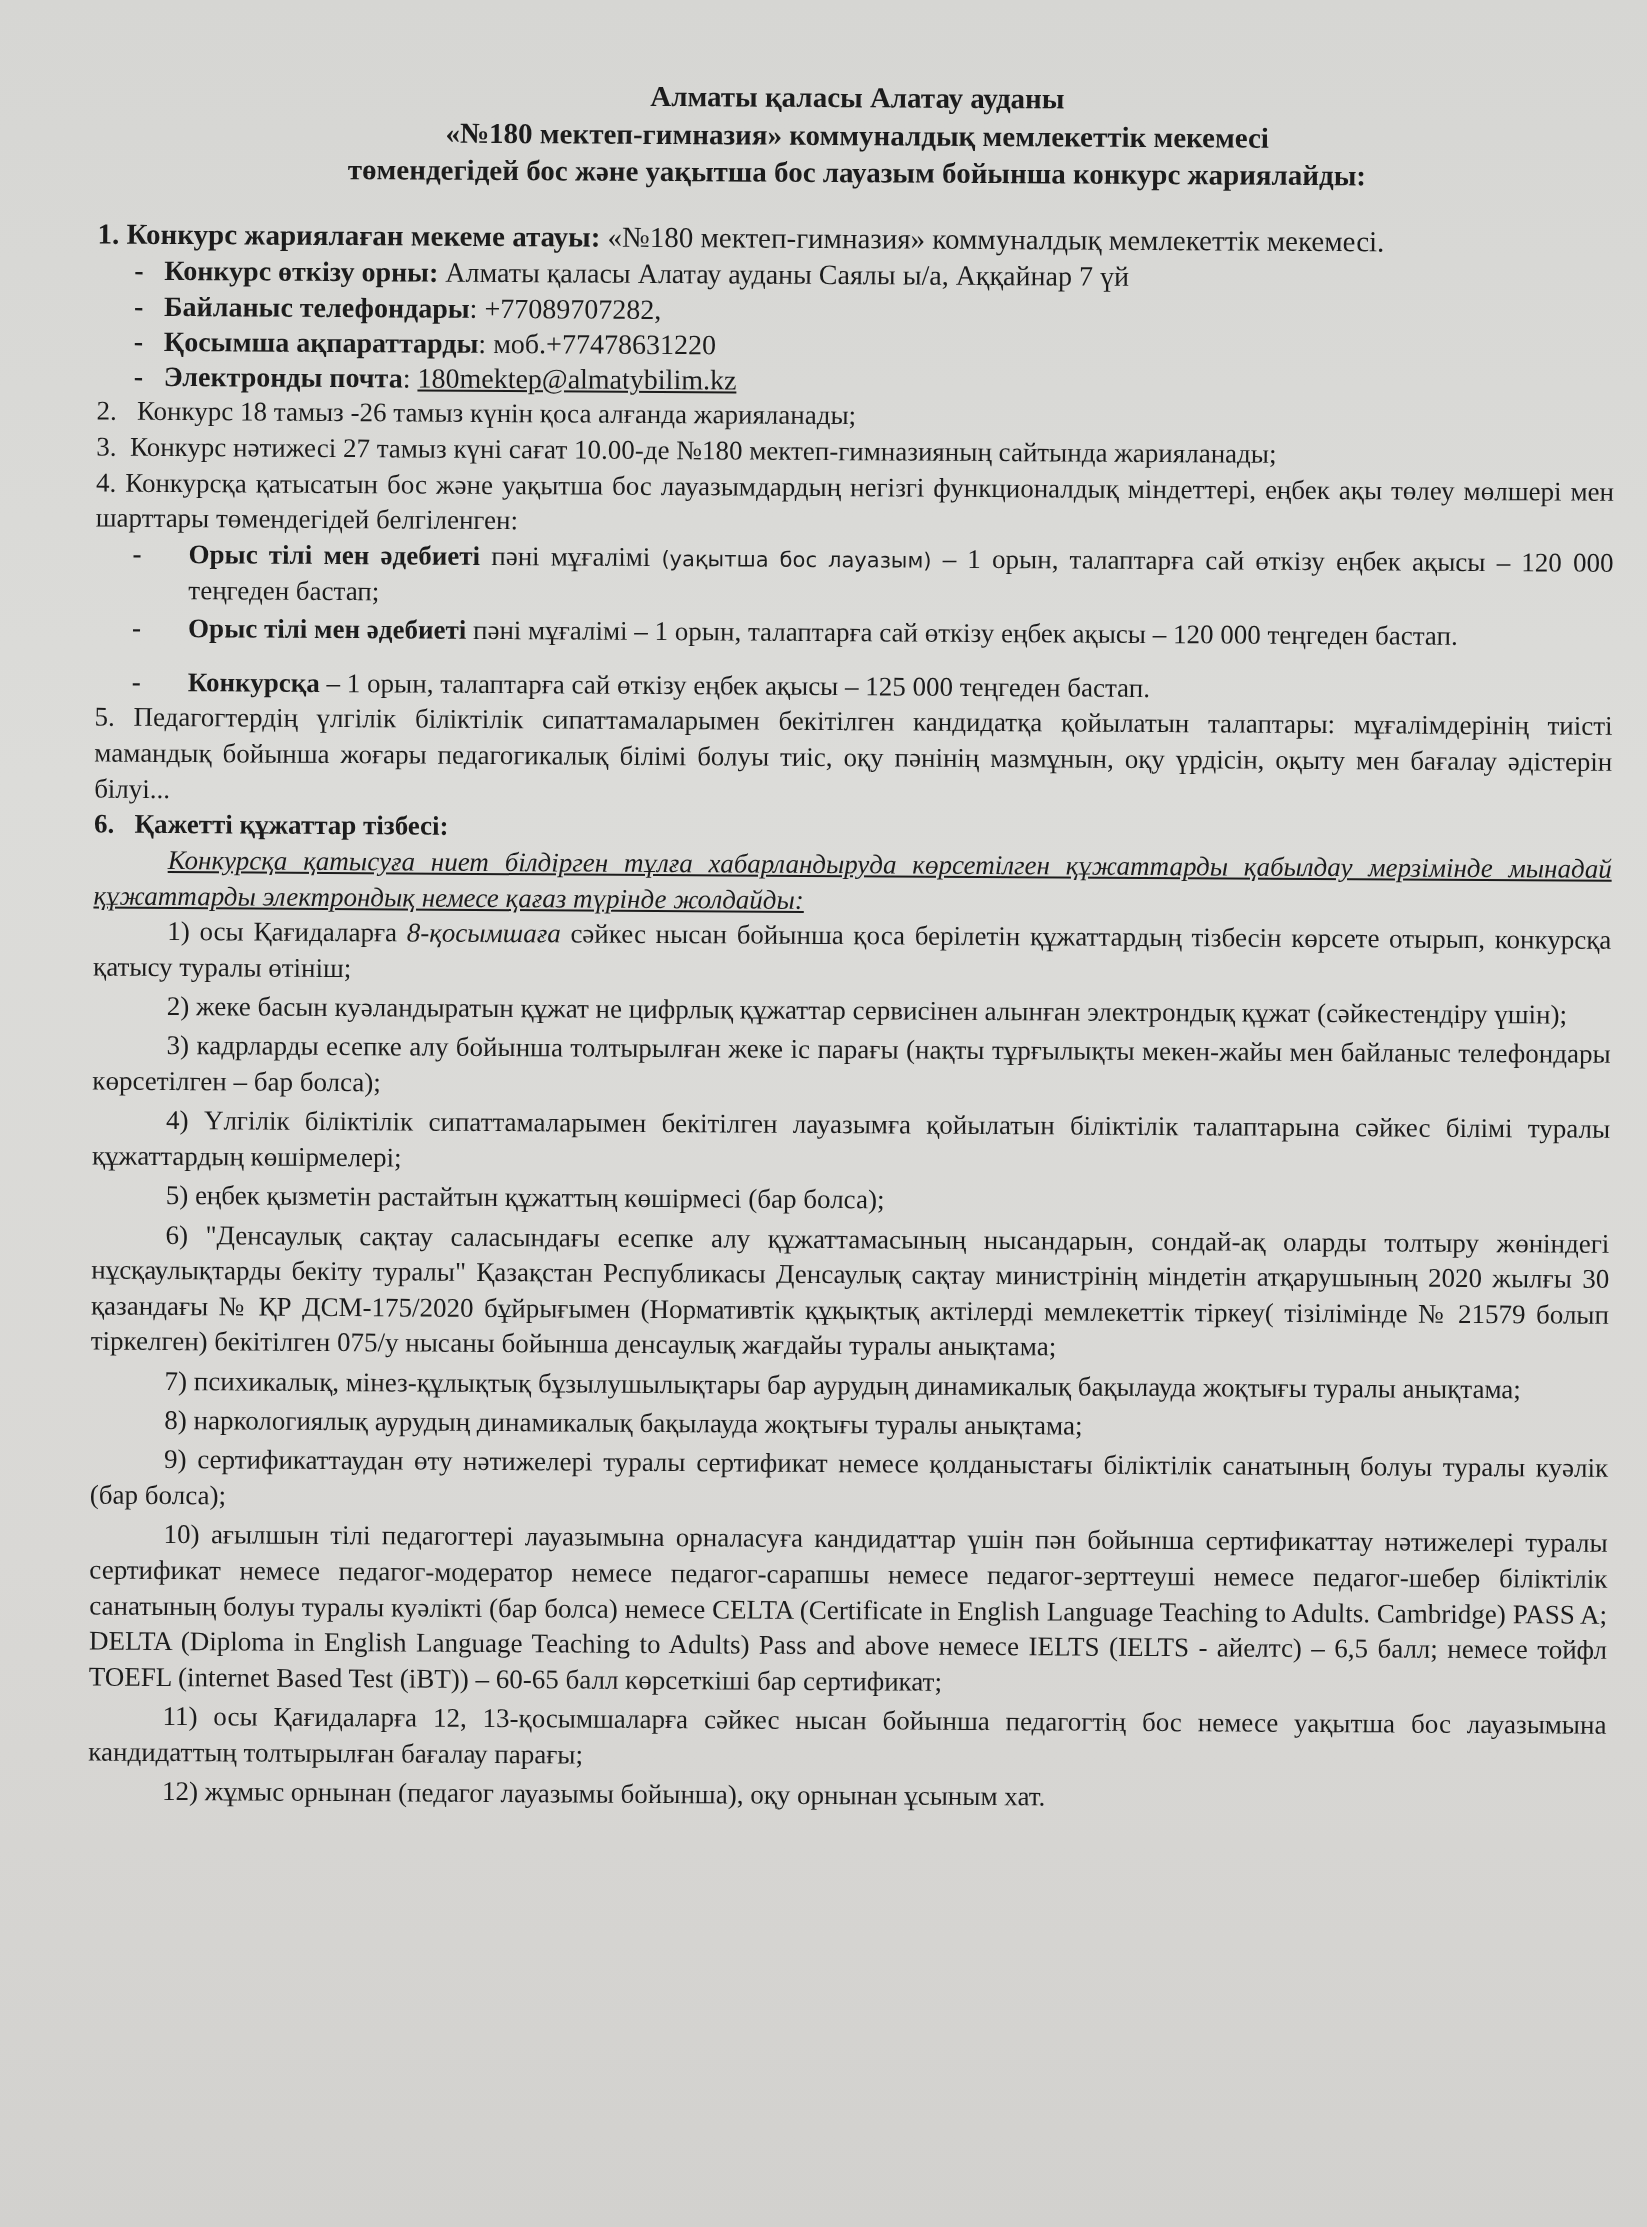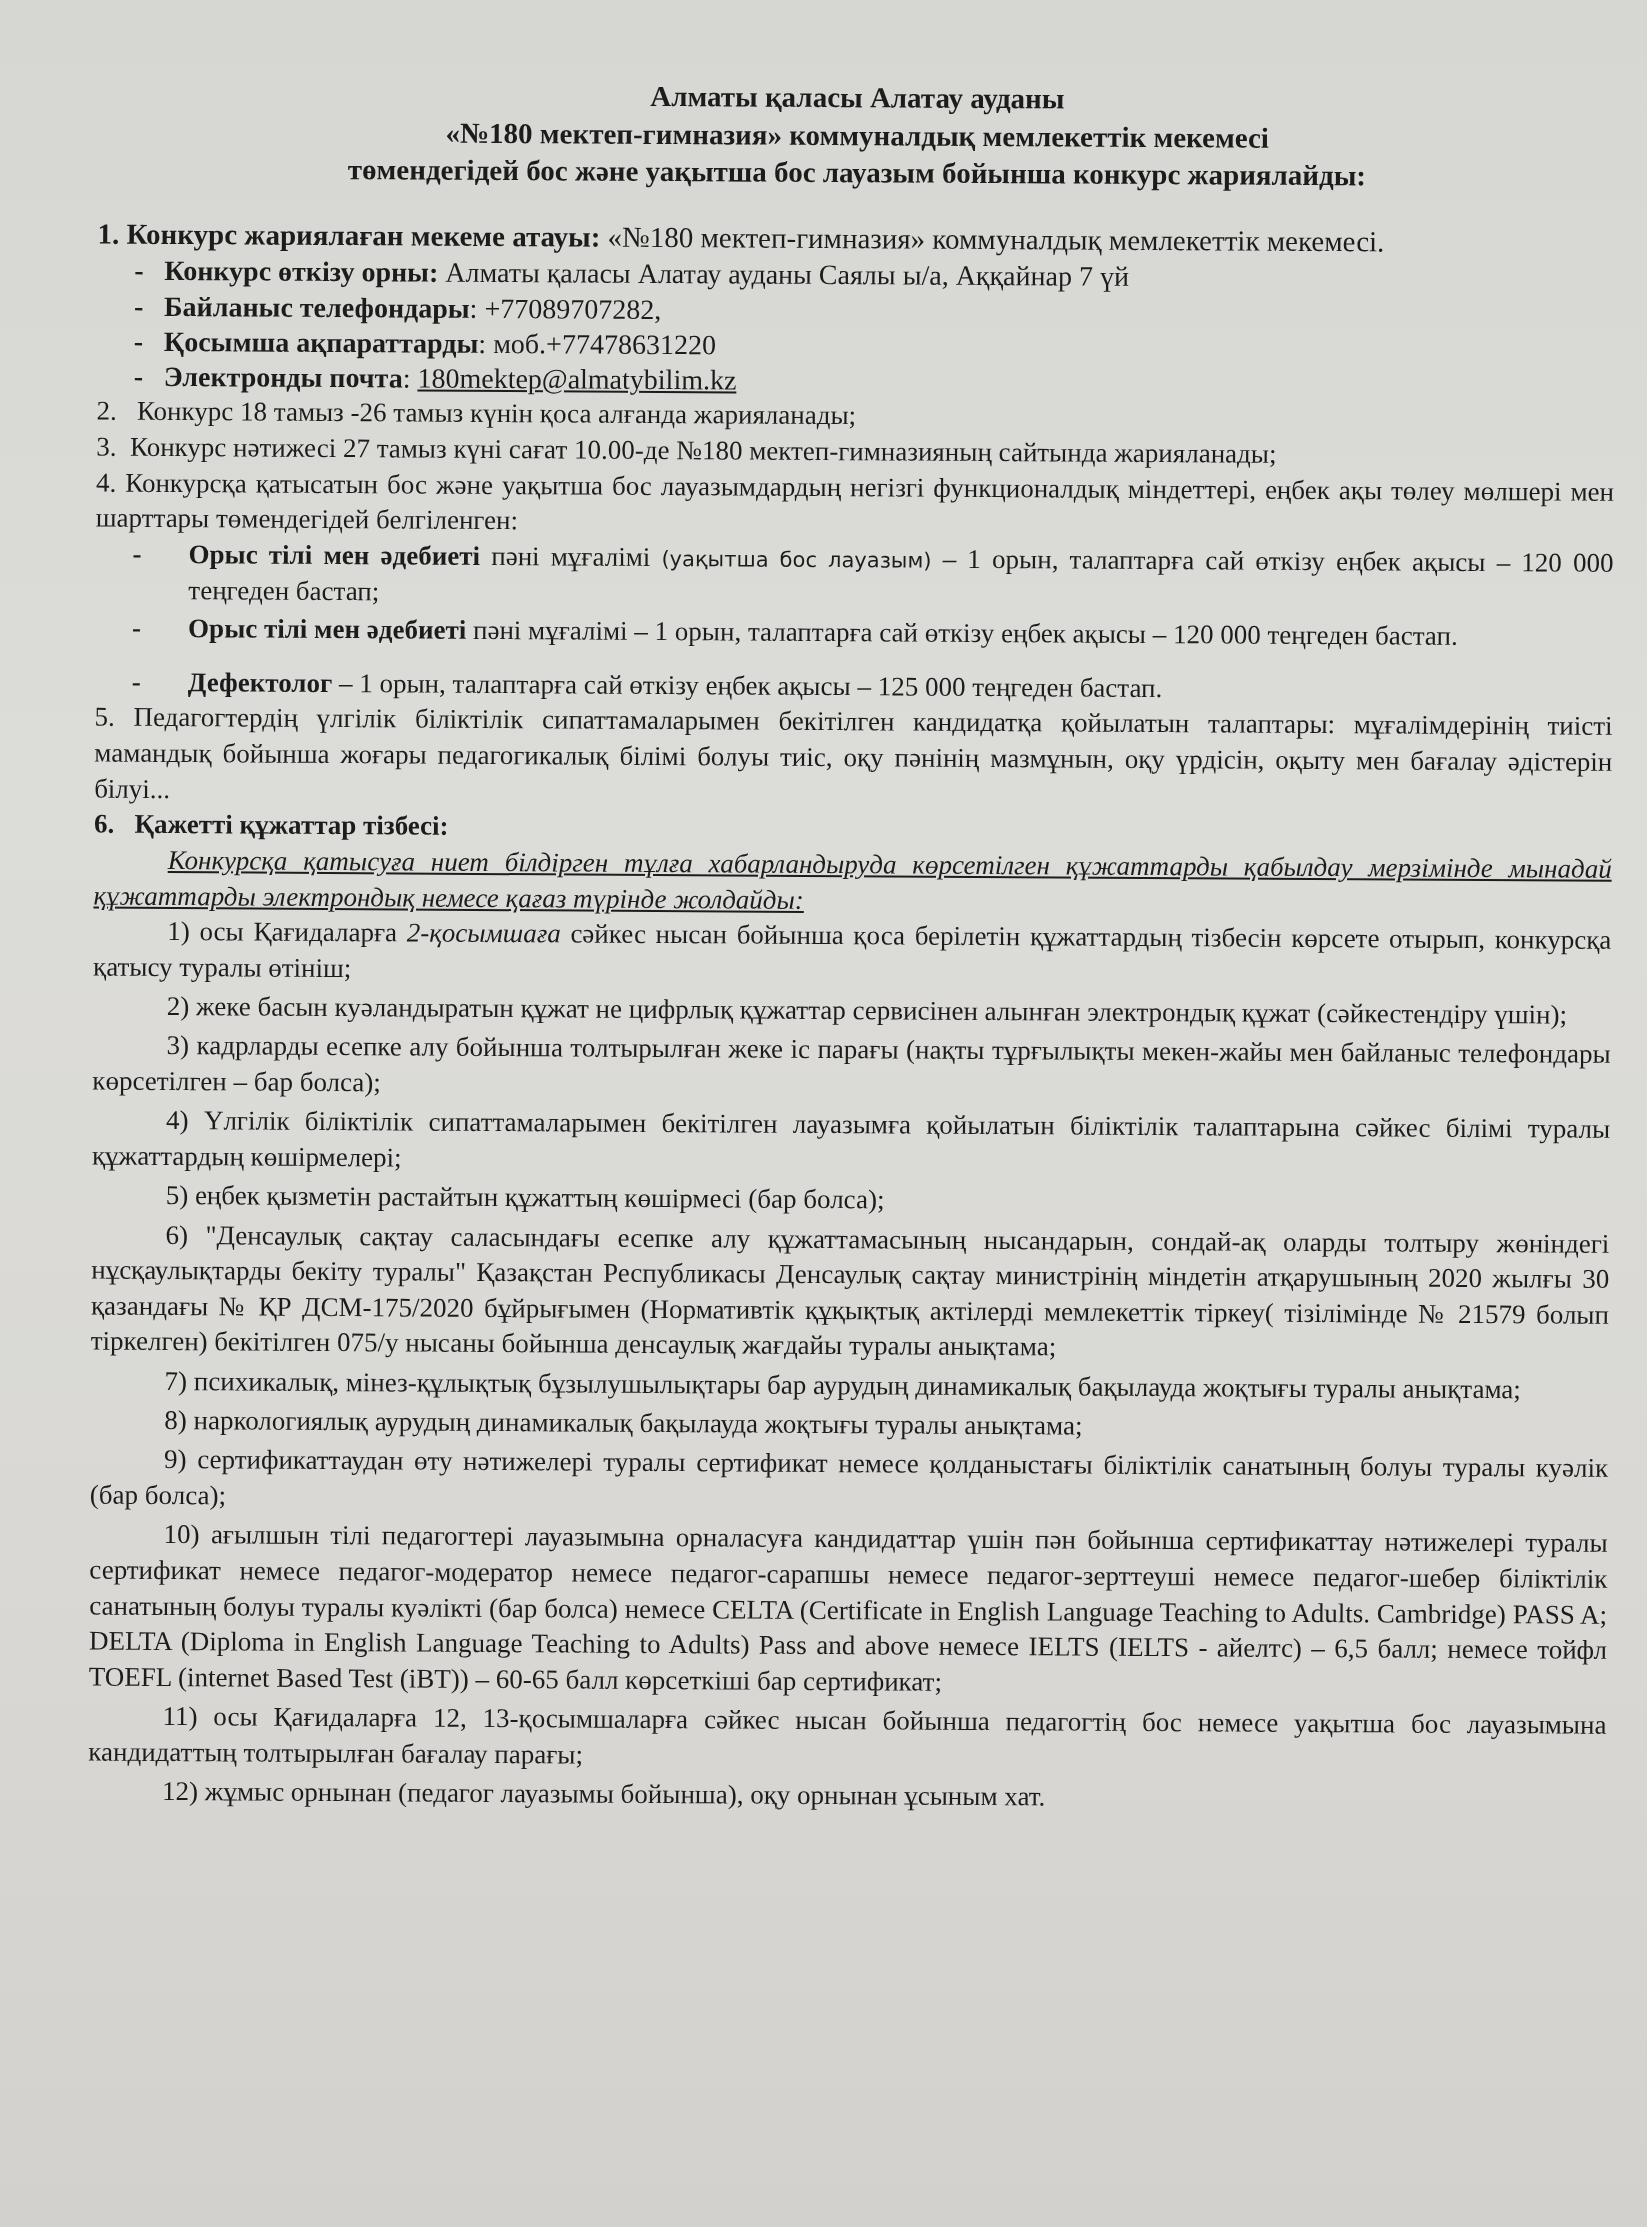--- a/index.html
+++ b/index.html
@@ -97,39 +97,39 @@
   </p>
 
   <ul class="vac just">
     <li>
       <span class="b">Орыс тілі мен әдебиеті</span><span> пәні мұғалімі </span><span class="small-sans">(уақытша бос лауазым)</span><span> – 1 орын, талаптарға сай өткізу еңбек ақысы – 120 000 теңгеден бастап;</span>
     </li>
     <li>
       <span class="b">Орыс тілі мен әдебиеті</span><span> пәні мұғалімі</span><span> – 1 орын, талаптарға сай өткізу еңбек ақысы – 120 000 теңгеден бастап.</span>
     </li>
     <li class="gap">
-      <span class="b">Дефектолог</span><span> – 1 орын, талаптарға сай өткізу еңбек ақысы – 125 000 теңгеден бастап.</span>
+      <span class="b">Конкурсқа</span><span> – 1 орын, талаптарға сай өткізу еңбек ақысы – 125 000 теңгеден бастап.</span>
     </li>
   </ul>
 
   <p class="p num just">
     <span>5.</span>
     <span>Педагогтердің үлгілік біліктілік сипаттамаларымен бекітілген кандидатқа қойылатын талаптары: мұғалімдерінің тиісті мамандық бойынша жоғары педагогикалық білімі болуы тиіс, оқу пәнінің мазмұнын, оқу үрдісін, оқыту мен бағалау әдістерін білуі...</span>
   </p>
 
   <p class="p num b">
     <span>6.</span>&nbsp;&nbsp;
     <span>Қажетті құжаттар тізбесі:</span>
   </p>
 
   <p class="p intro">Конкурсқа қатысуға ниет білдірген тұлға хабарландыруда көрсетілген құжаттарды қабылдау мерзімінде мынадай құжаттарды электрондық немесе қағаз түрінде жолдайды:</p>
 
   <div class="docs">
     <p>
-      <span>1) осы Қағидаларға </span><span class="it">2-қосымшаға</span><span> сәйкес нысан бойынша қоса берілетін құжаттардың тізбесін көрсете отырып, конкурсқа қатысу туралы өтініш;</span>
+      <span>1) осы Қағидаларға </span><span class="it">8-қосымшаға</span><span> сәйкес нысан бойынша қоса берілетін құжаттардың тізбесін көрсете отырып, конкурсқа қатысу туралы өтініш;</span>
     </p>
     <p>2) жеке басын куәландыратын құжат не цифрлық құжаттар сервисінен алынған электрондық құжат (сәйкестендіру үшін);</p>
     <p>3) кадрларды есепке алу бойынша толтырылған жеке іс парағы (нақты тұрғылықты мекен-жайы мен байланыс телефондары көрсетілген – бар болса);</p>
     <p>4) Үлгілік біліктілік сипаттамаларымен бекітілген лауазымға қойылатын біліктілік талаптарына сәйкес білімі туралы құжаттардың көшірмелері;</p>
     <p>5) еңбек қызметін растайтын құжаттың көшірмесі (бар болса);</p>
     <p>6) "Денсаулық сақтау саласындағы есепке алу құжаттамасының нысандарын, сондай-ақ оларды толтыру жөніндегі нұсқаулықтарды бекіту туралы" Қазақстан Республикасы Денсаулық сақтау министрінің міндетін атқарушының 2020 жылғы 30 қазандағы № ҚР ДСМ-175/2020 бұйрығымен (Нормативтік құқықтық актілерді мемлекеттік тіркеу( тізілімінде № 21579 болып тіркелген) бекітілген 075/у нысаны бойынша денсаулық жағдайы туралы анықтама;</p>
     <p>7) психикалық, мінез-құлықтық бұзылушылықтары бар аурудың динамикалық бақылауда жоқтығы туралы анықтама;</p>
     <p>8) наркологиялық аурудың динамикалық бақылауда жоқтығы туралы анықтама;</p>
     <p>9) сертификаттаудан өту нәтижелері туралы сертификат немесе қолданыстағы біліктілік санатының болуы туралы куәлік (бар болса);</p>
     <p>10) ағылшын тілі педагогтері лауазымына орналасуға кандидаттар үшін пән бойынша сертификаттау нәтижелері туралы сертификат немесе педагог-модератор немесе педагог-сарапшы немесе педагог-зерттеуші немесе педагог-шебер біліктілік санатының болуы туралы куәлікті (бар болса) немесе CELTA (Certificate in English Language Teaching to Adults. Cambridge) PASS A; DELTA (Diploma in English Language Teaching to Adults) Pass and above немесе IELTS (IELTS - айелтс) – 6,5 балл; немесе тойфл TOEFL (internet Based Test (iBT)) – 60-65 балл көрсеткіші бар сертификат;</p>

